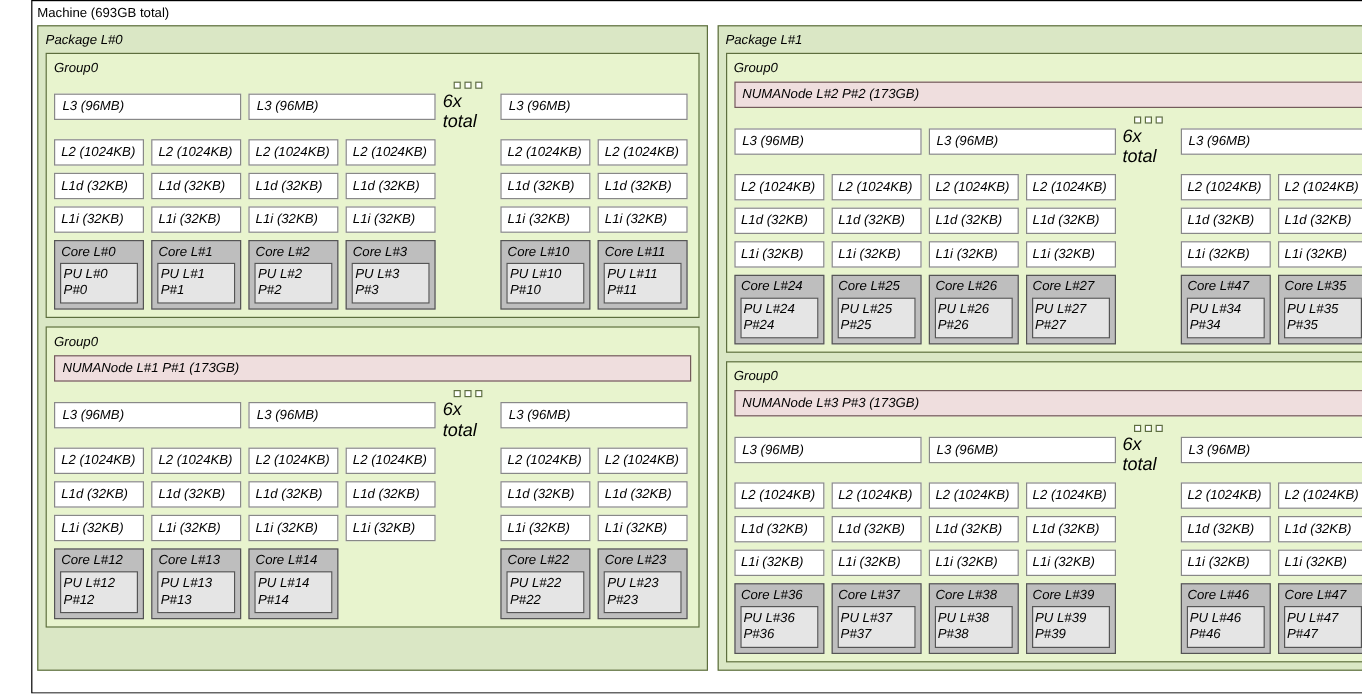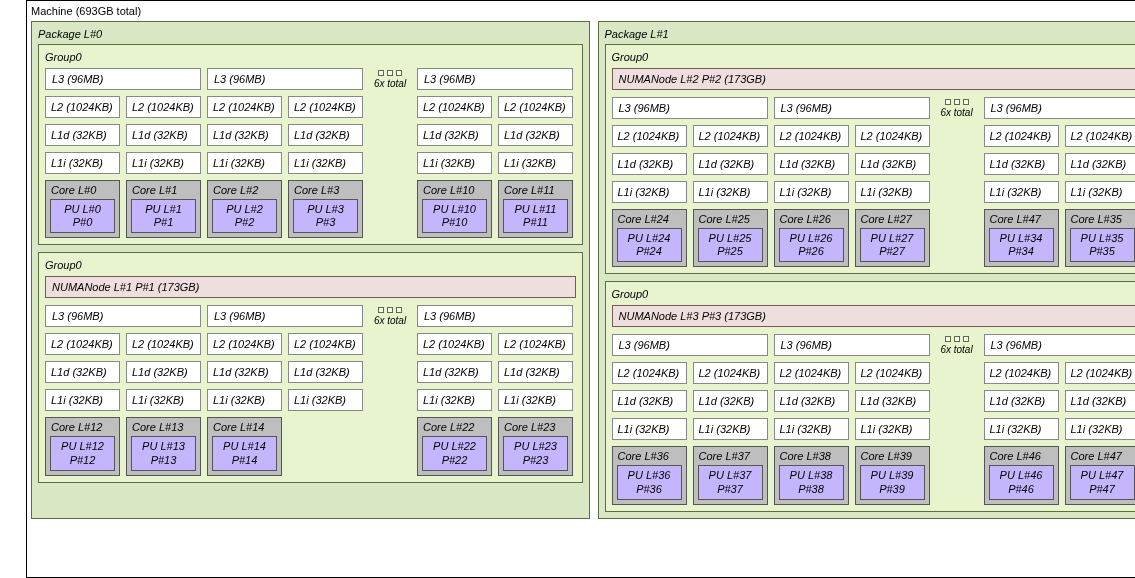--- a/index.html
+++ b/index.html
@@ -73,21 +73,21 @@
     display: flex;
     gap: 3px;
   }
   .mult-dot {
     width: 6px;
     height: 6px;
     background: #fff;
     border: 1px solid #5d6e3e;
   }
   .mult-label {
-    font-size: 10px;
+    font-size: 15px;
   }
   .core-section {
     display: flex;
     gap: 6px;
   }
   .core-pair {
     display: flex;
     gap: 6px;
   }
   .core-col {
@@ -104,24 +104,24 @@
   }
   .core-box {
     background: #bebebe;
     border: 1px solid #555;
     padding: 3px 4px 4px 4px;
   }
   .core-title {
     padding: 0 0 3px 1px;
   }
   .pu-box {
-    background: #c4b5fd;
+    background: #e5e5e5;
     border: 1px solid #555;
     padding: 3px 2px;
-    text-align: center;
+    text-align: left;
     line-height: 1.2;
   }
   .gap-spacer {
     width: 42px;
     flex-shrink: 0;
   }
 </style>
 </head>
 <body>
 

